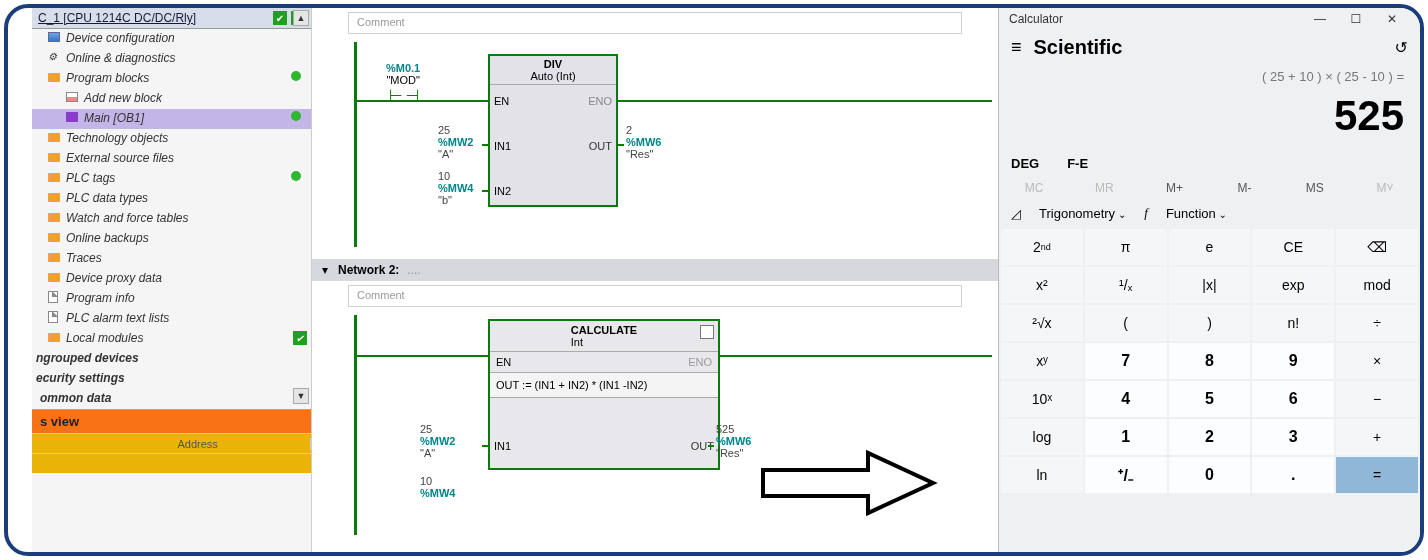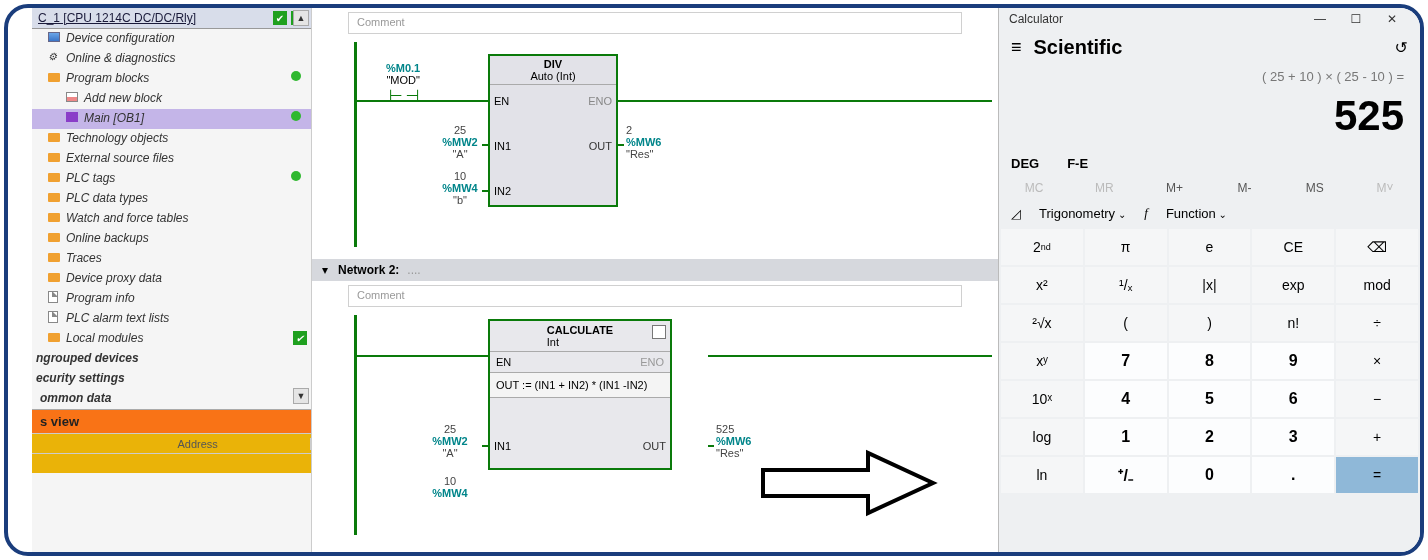--- a/index.html
+++ b/index.html
@@ -47,30 +47,30 @@
 .div-block { position: absolute; left: 140px; top: 12px; width: 130px; border: 2px solid #0a7a0a; background: #e2e2e8; }
 .div-title { text-align: center; font-size: 11px; padding: 2px; border-bottom: 1px solid #aaa; }
 .div-title .b1 { font-weight: bold; display: block; }
 .div-ports { position: relative; height: 120px; font-size: 11px; }
 .port-label-l { position: absolute; left: 4px; }
 .port-label-r { position: absolute; right: 4px; color: #888; }
 .port-en { top: 10px; } .port-eno { top: 10px; }
 .port-in1 { top: 55px; } .port-out { top: 55px; }
 .port-in2 { top: 100px; }
 
-.tag-stack { position: absolute; font-size: 11px; text-align: center; }
+.tag-stack { position: absolute; font-size: 11px; text-align: left; }
 .tag-stack .val { color: #444; }
 .tag-stack .addr { color: #00858a; font-weight: bold; }
 .tag-stack .name { color: #444; }
 
 .contact { position: absolute; font-size: 11px; text-align: center; }
 .contact .sym { font-size: 16px; color: #0a7a0a; letter-spacing: -2px; }
 
 
-.calc-block { position: absolute; left: 140px; top: 4px; width: 184px; border: 2px solid #0a7a0a; background: #e8e8ec; }
+.calc-block { position: absolute; left: 140px; top: 4px; width: 232px; border: 2px solid #0a7a0a; background: #e8e8ec; }
 .calc-header { display: flex; align-items: center; justify-content: center; font-size: 11px; padding: 3px; border-bottom: 1px solid #aaa; position: relative; }
 .calc-header .b1 { font-weight: bold; display: block; }
 .calc-header .calc-ic { position: absolute; right: 4px; top: 4px; width: 14px; height: 14px; border: 1px solid #777; background: #fff; }
 .calc-en-row { padding: 4px 6px; font-size: 11px; border-bottom: 1px solid #aaa; display: flex; justify-content: space-between; }
 .calc-expr { padding: 6px; font-size: 11px; background: #f4f4f4; border-bottom: 1px solid #aaa; }
 .calc-ports { position: relative; height: 70px; font-size: 11px; }
 
 
 .big-arrow { position: absolute; right: 60px; top: 440px; width: 180px; height: 70px; }
 

